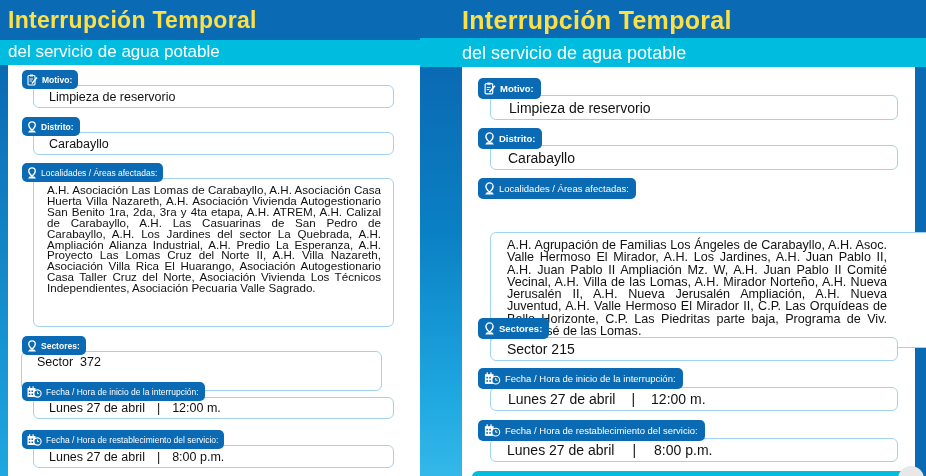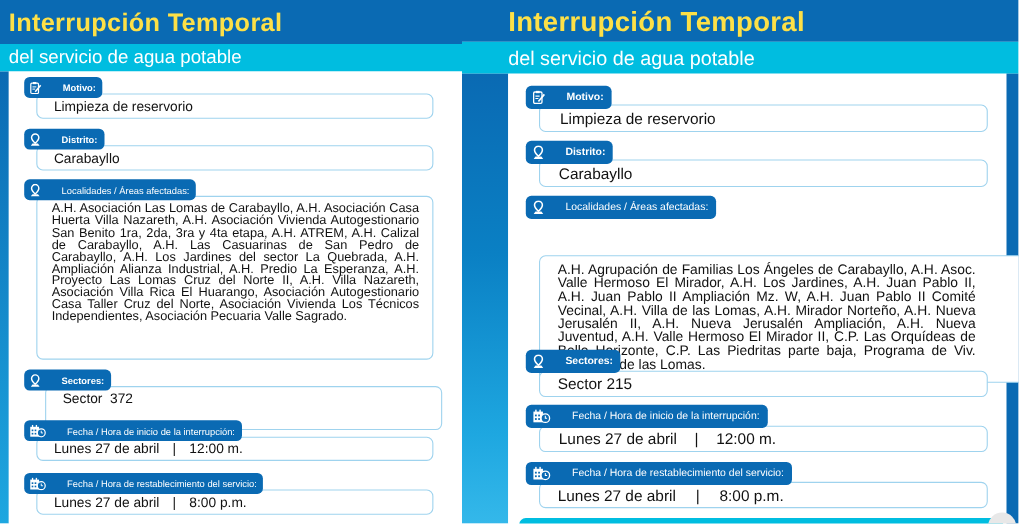--- a/index.html
+++ b/index.html
@@ -23,21 +23,21 @@
   .panel-right .side-strip { position: absolute; left: 0; top: 67px; width: 42px; bottom: 0; background: linear-gradient(#0a6ab3, #0a80c4 40%, #1ea7e0 80%, #34b8ea); }
   .panel-right .body-area { position: absolute; left: 42px; top: 67px; width: 453px; bottom: 0; background: #fff; }
   .panel-right .right-edge { position: absolute; left: 495px; top: 67px; right: 0; bottom: 0; background: #0a6ab3; }
   .panel-right .bottom-bar { position: absolute; left: 52px; top: 471px; width: 440px; height: 8px; background: #00bde0; border-radius: 6px 6px 0 0; }
   .panel-right .corner-circle { position: absolute; left: 478px; top: 466px; width: 26px; height: 26px; border-radius: 50%; background: #e8e8e8; }
 
   .field-box { position: absolute; border: 1.5px solid #9fd3ee; border-radius: 6px; background: #fff; }
   .field-value { position: absolute; white-space: nowrap; color: #111; }
   .field-value.multi { white-space: normal; text-align: justify; text-align-last: left; }
 
-  .tab { position: absolute; background: #0a6ab3; color: #fff; border-radius: 5px; display: flex; align-items: center; white-space: nowrap; font-weight: bold; z-index: 2; gap: 15px; }
+  .tab { position: absolute; background: #0a6ab3; color: #fff; border-radius: 5px; display: flex; align-items: center; white-space: nowrap; font-weight: bold; z-index: 2; }
   .tab .ico { display: inline-flex; align-items: center; justify-content: center; margin-right: 4px; }
   .tab svg { display: block; }
 
   .panel-left .tab { height: 19px; font-size: 8.5px; padding: 0 6px 0 5px; }
   .panel-left .field-value { font-size: 12.5px; }
   .panel-right .tab { height: 21px; font-size: 9.5px; padding: 0 7px 0 6px; }
   .panel-right .field-value { font-size: 14px; }
 
   .sep { display: inline-block; margin: 0 12px; }
 </style>
@@ -94,21 +94,21 @@
 
   <div class="tab" style="left:22px;top:336px;">
     <span class="ico">
       <svg width="10" height="12" viewBox="0 0 10 12">
           <path d="M5 0.8a3.3 3.3 0 0 1 3.3 3.3c0 2.2-3.3 5.2-3.3 5.2S1.7 6.3 1.7 4.1A3.3 3.3 0 0 1 5 0.8z" fill="none" stroke="#fff" stroke-width="1.3"></path>
           <path d="M1 11.5h8l-1.5-2H2.5z" fill="#fff"></path>
         </svg>
     </span>
     <span>Sectores:</span>
   </div>
-  <div class="field-box" style="left:41px;top:351px;width:361px;height:40px;padding-left:28px;">
+  <div class="field-box" style="left:21px;top:351px;width:361px;height:40px;padding-left:28px;">
     <span class="field-value" style="left:15px;top:3px;white-space:pre;">Sector  372</span>
   </div>
 
   <div class="tab" style="left:22px;top:382px;">
     <span class="ico">
       <svg width="15" height="12" viewBox="0 0 15 12">
           <rect x="0.5" y="2" width="8" height="9" fill="#fff"></rect>
           <rect x="2" y="0.3" width="1.2" height="2.5" fill="#fff"></rect>
           <rect x="5.5" y="0.3" width="1.2" height="2.5" fill="#fff"></rect>
           <rect x="1.8" y="4.5" width="1.5" height="1.5" fill="#0a6ab3"></rect>

